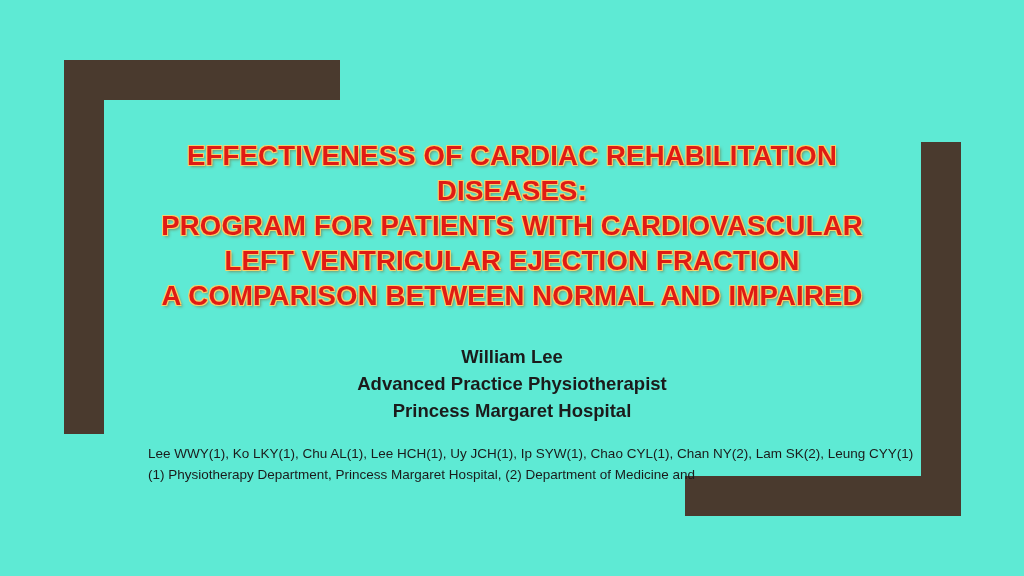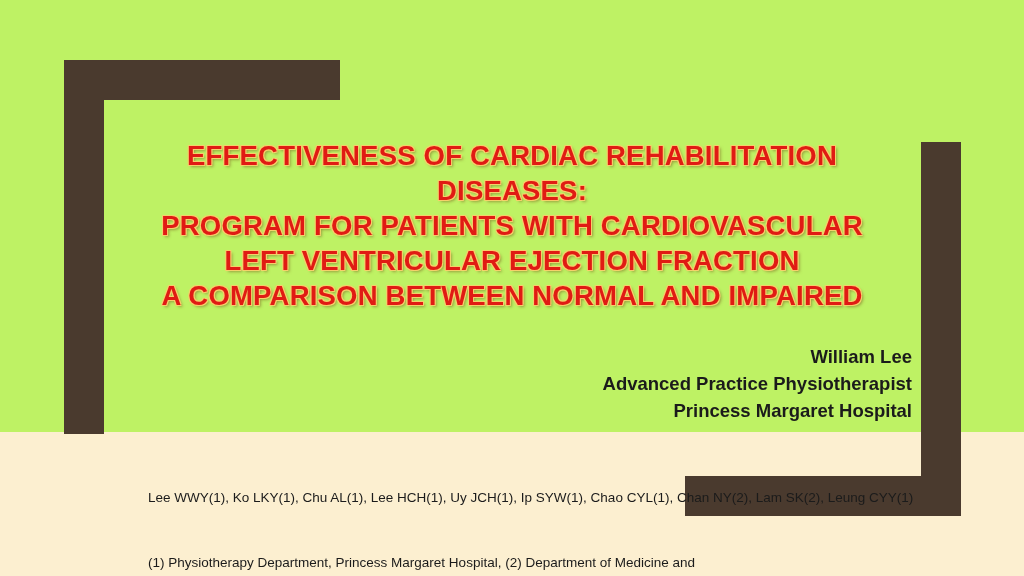--- a/index.html
+++ b/index.html
@@ -9,22 +9,22 @@
   body {
     width: 1024px;
     height: 576px;
     background: #fcefd0;
     font-family: "Liberation Sans", sans-serif;
     overflow: hidden;
   }
   .slide {
     position: relative;
     width: 1024px;
-    height: 432px;
-    background: #bef264;
+    height: 576px;
+    background: #5eead4;
   }
 
   
   .frame-tl-horiz {
     position: absolute;
     left: 64px;
     top: 60px;
     width: 276px;
     height: 40px;
     background: #4a3a2e;
@@ -86,33 +86,33 @@
     position: absolute;
     left: 112px;
     top: 343px;
     width: 800px;
     text-align: center;
     color: #1b1b1b;
     font-weight: bold;
     font-size: 18.5px;
     line-height: 27px;
   }
-  .subtitle-line { display: block; text-align: right; }
+  .subtitle-line { display: block; }
 
   .authors {
     position: absolute;
     left: 148px;
     top: 443px;
     width: 770px;
     color: #1b1b1b;
     font-size: 13.5px;
     line-height: 21px;
     font-weight: normal;
   }
-  .authors-line { display: block; margin-top: 44px; }
+  .authors-line { display: block; }
 </style>
 </head>
 <body>
 
 <div class="slide">
 
   <div class="frame-tl-horiz"></div>
   <div class="frame-tl-vert"></div>
   <div class="frame-br-vert"></div>
   <div class="frame-br-horiz"></div>

